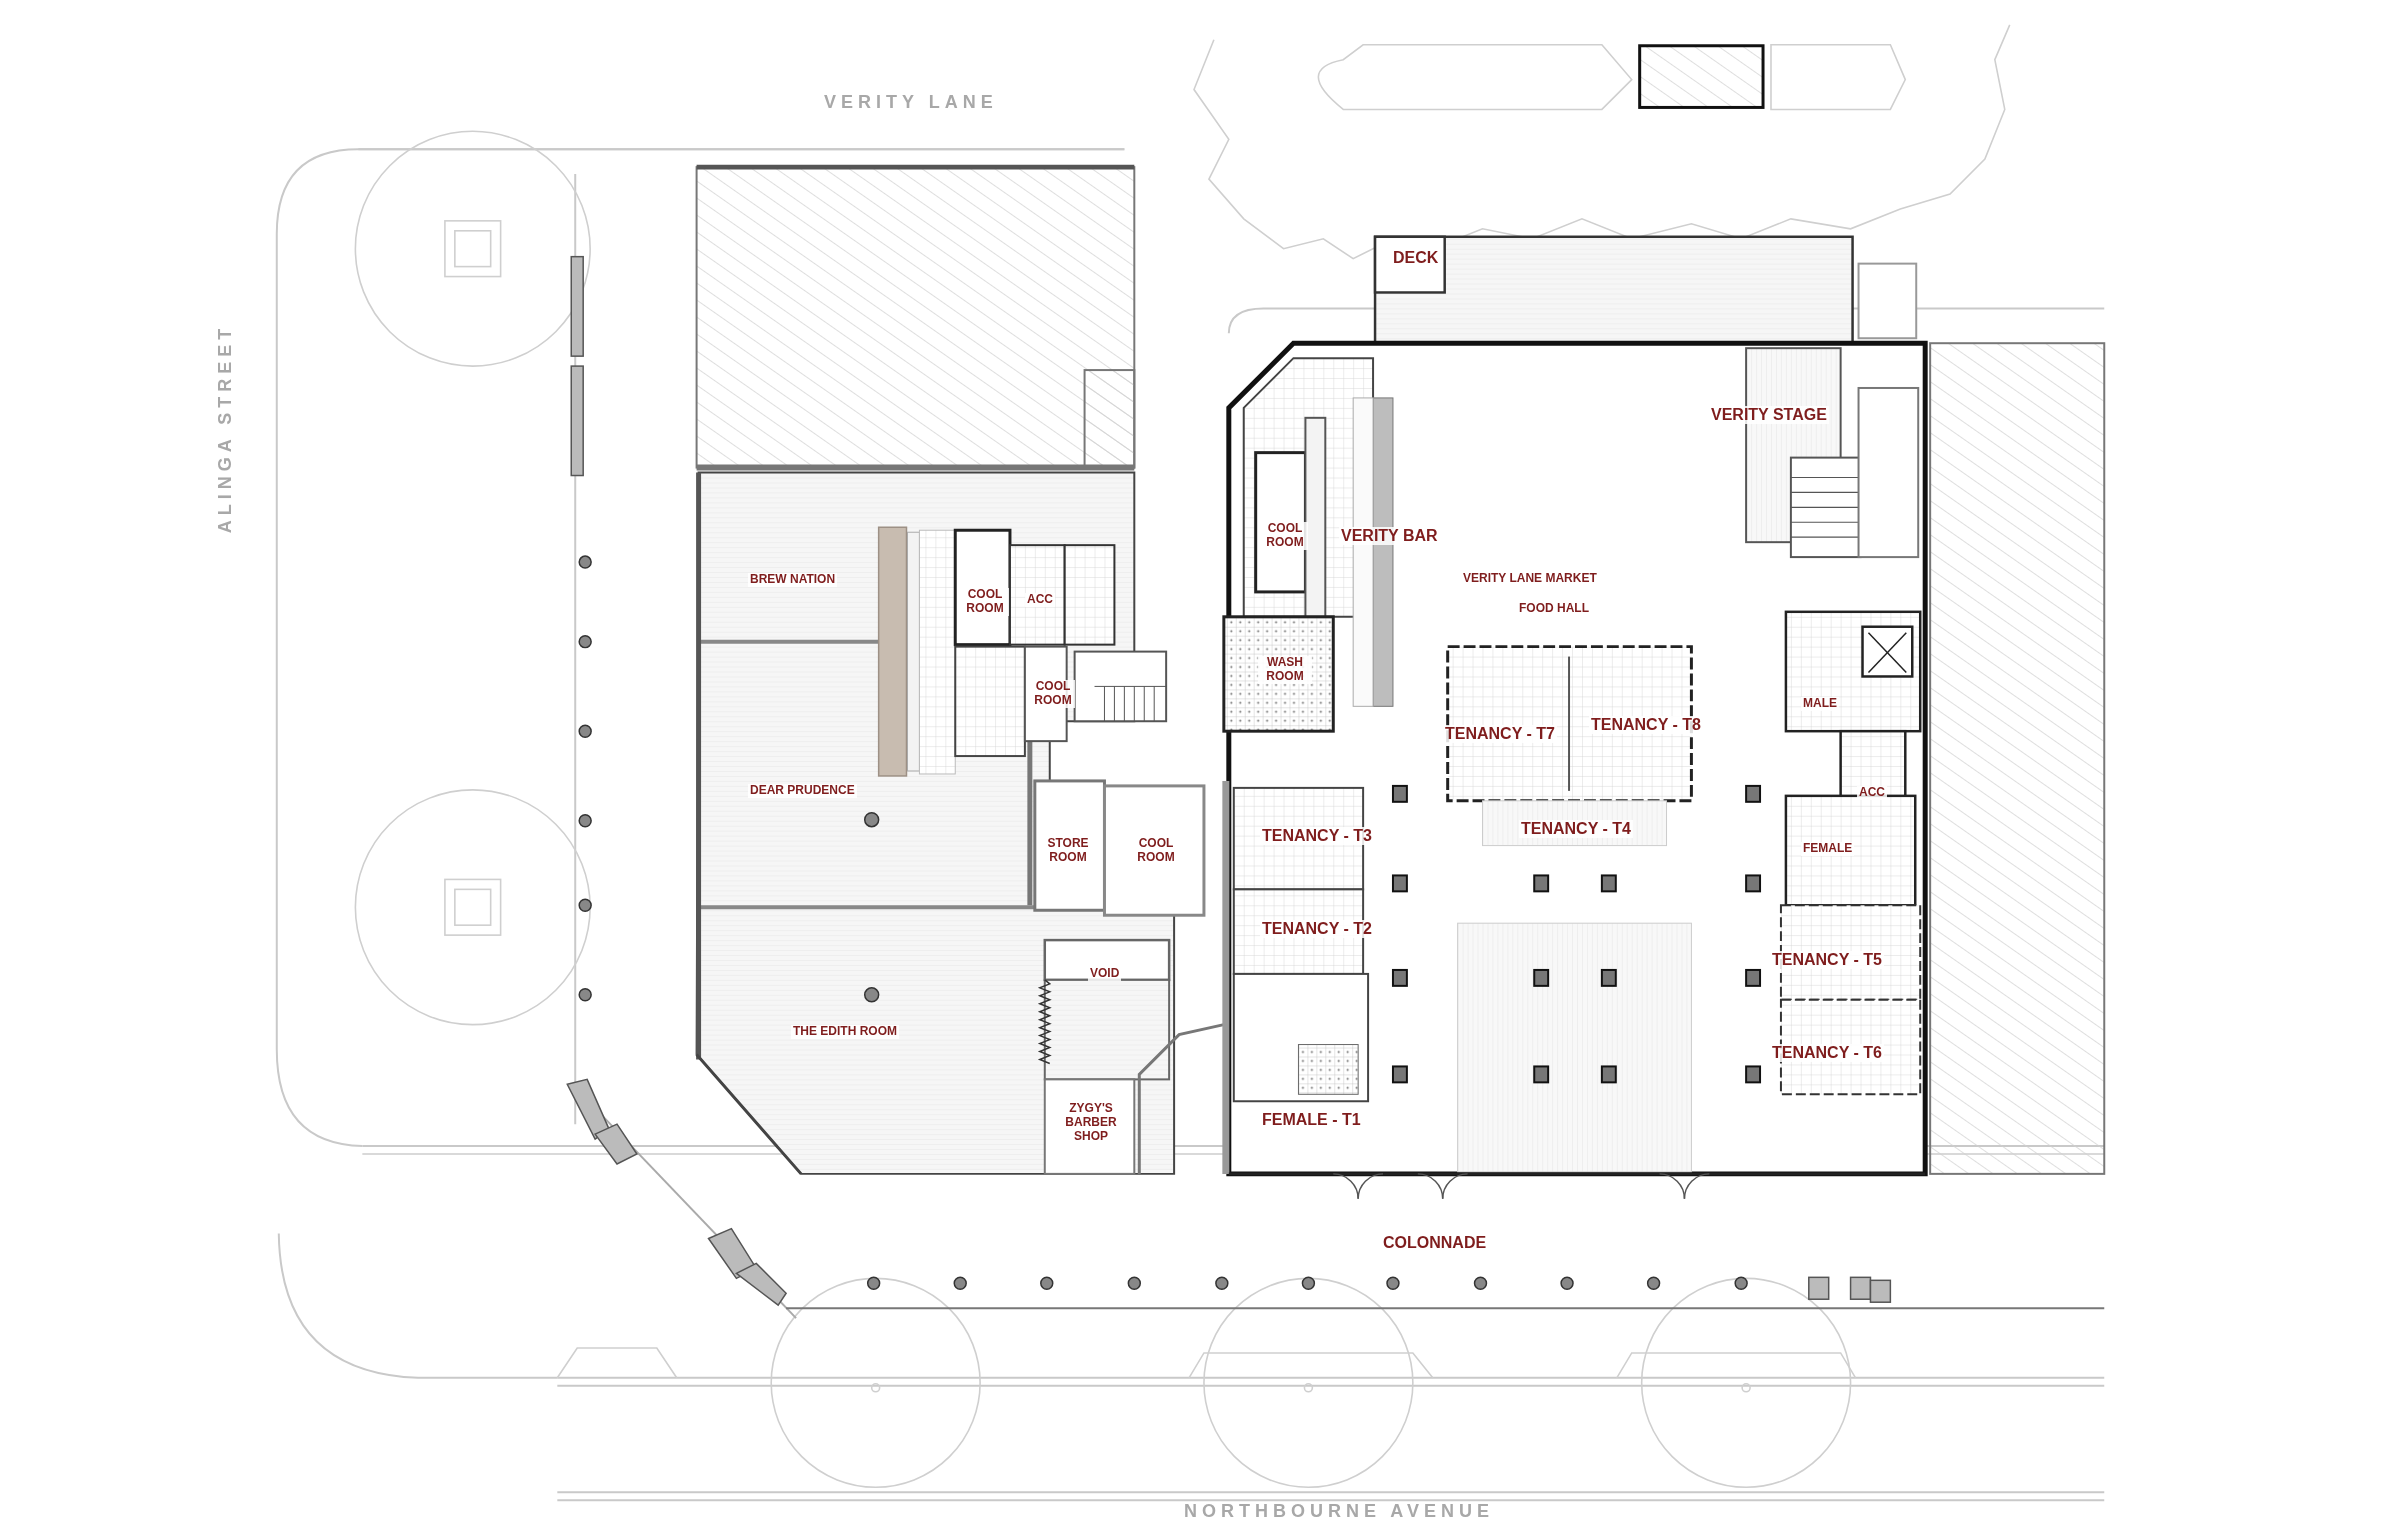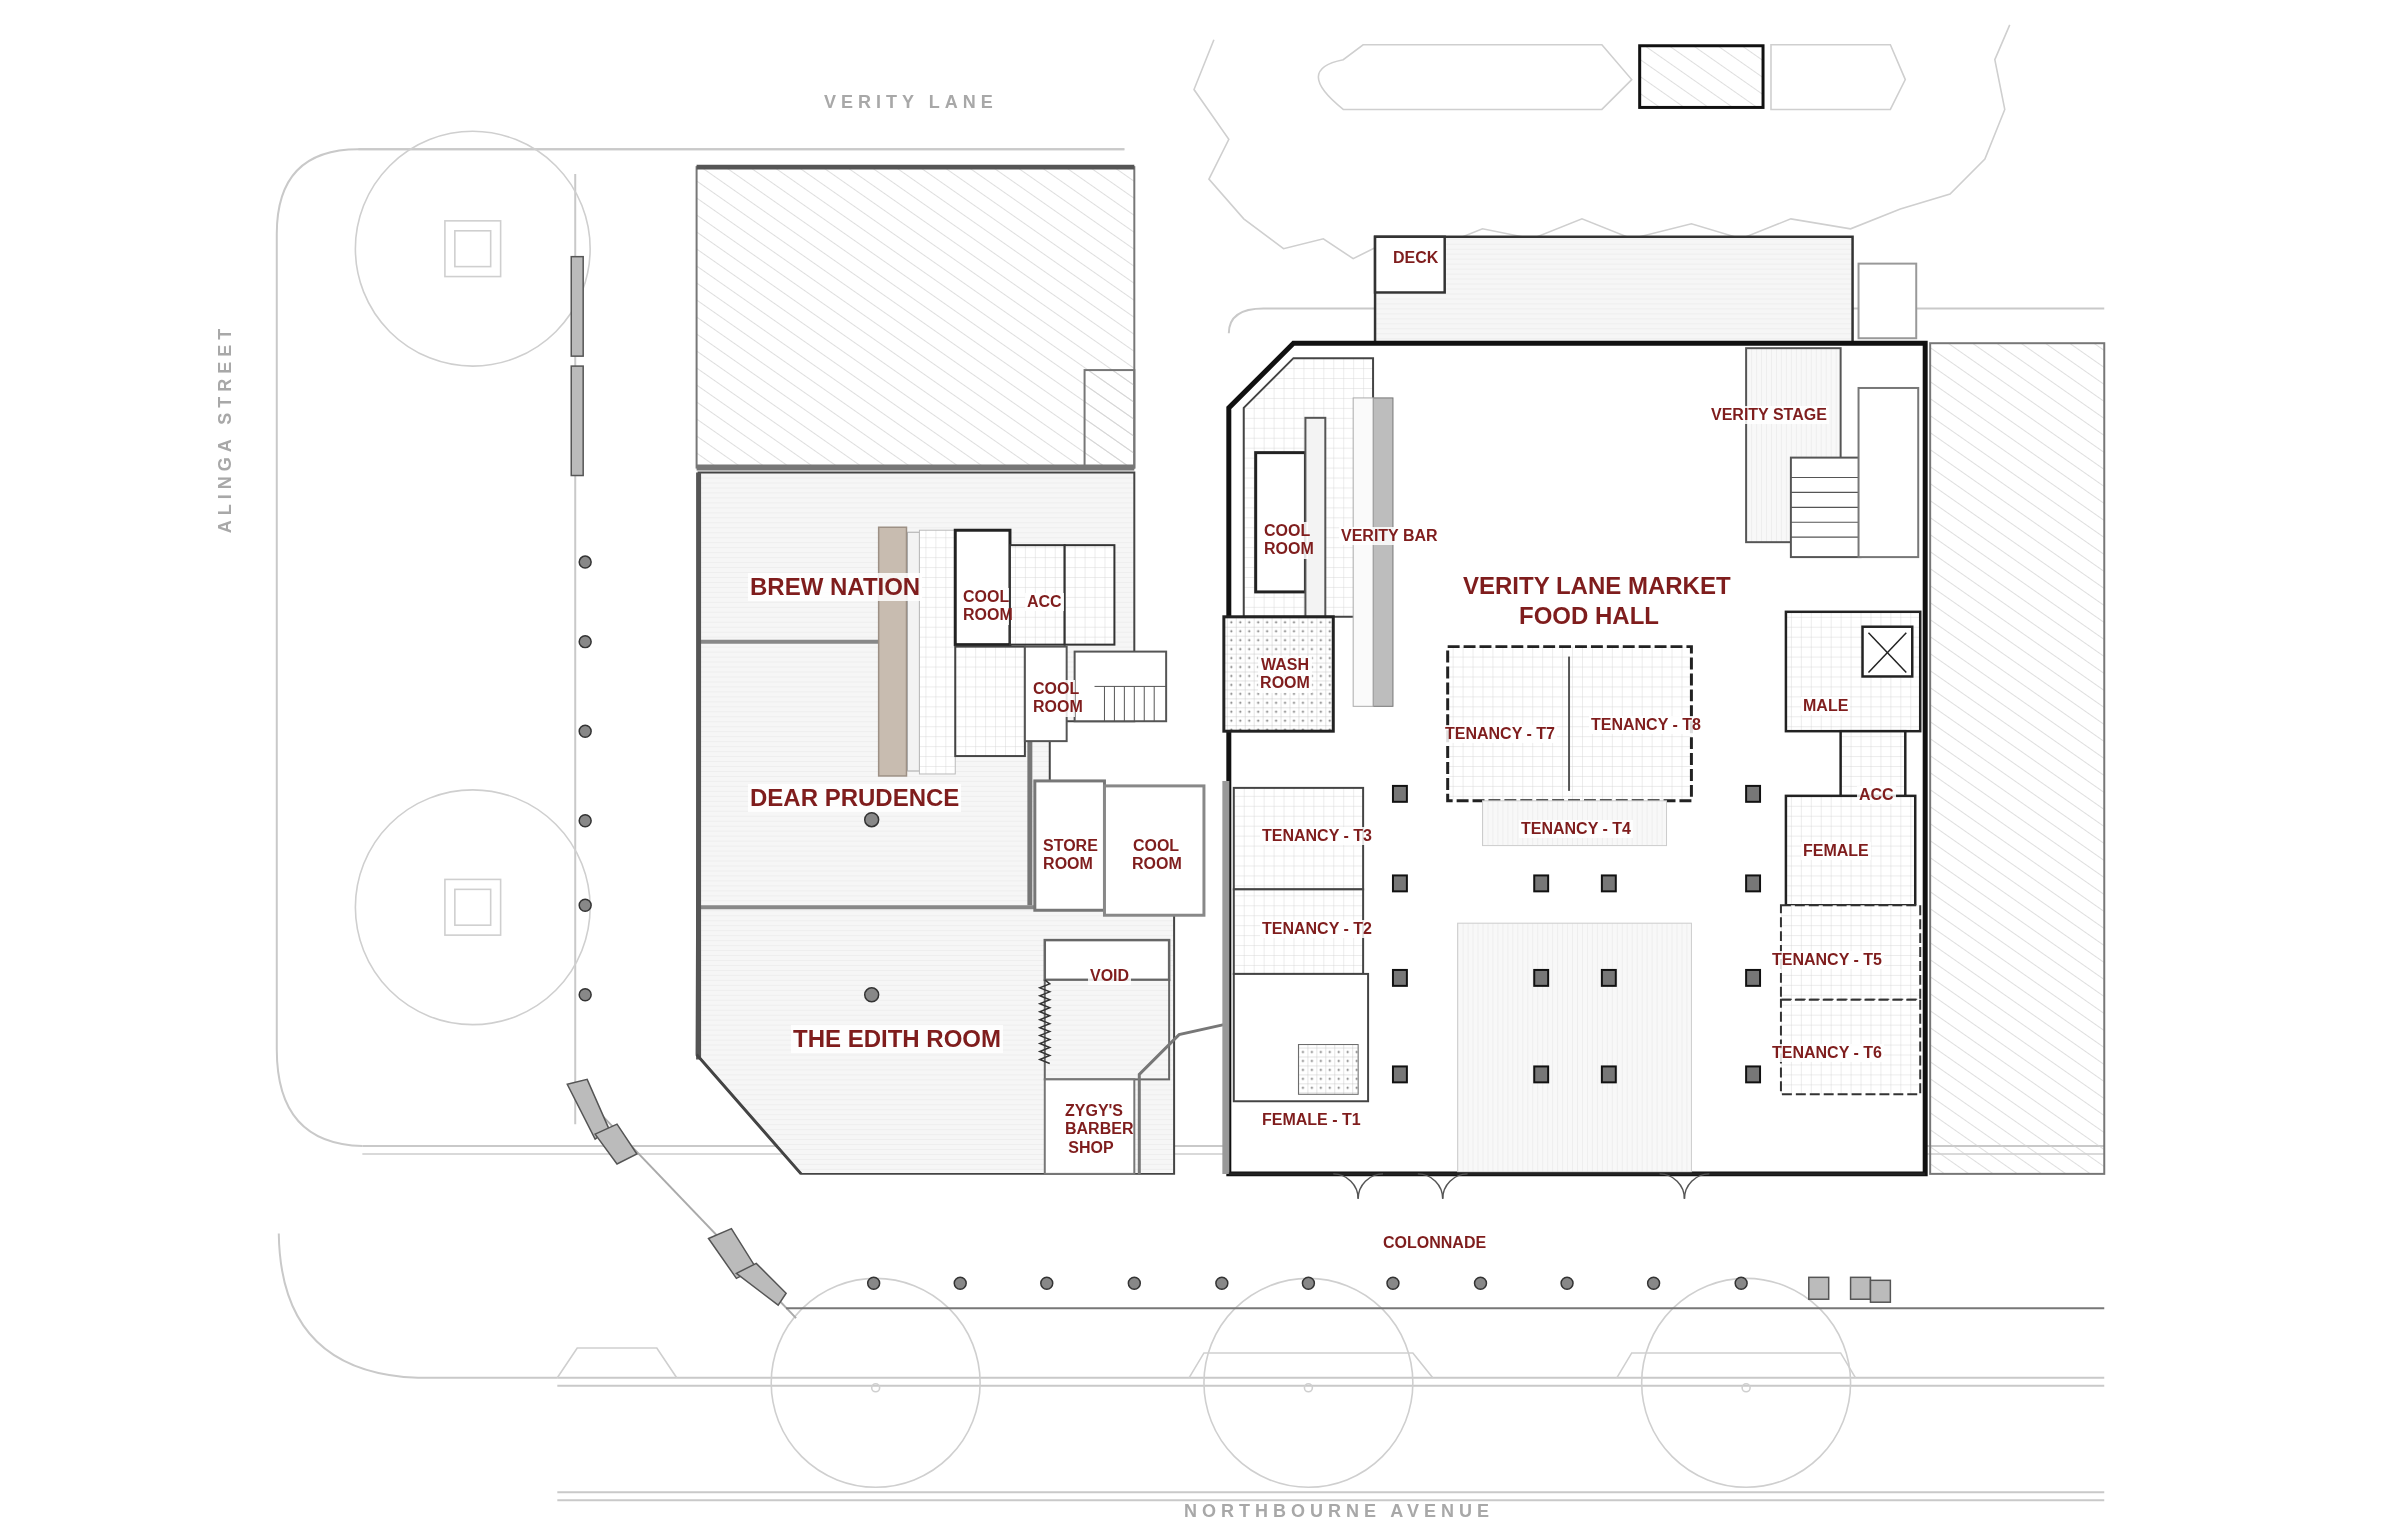--- a/index.html
+++ b/index.html
@@ -1,21 +1,21 @@
 <!DOCTYPE html>
 <html><head>
 <meta charset="utf-8">
 <style>
   html,body{margin:0;padding:0;background:#ffffff;}
   body{width:2388px;height:1534px;position:relative;overflow:hidden;font-family:"Liberation Sans",sans-serif;}
   svg#plan{position:absolute;left:0;top:0;}
   .lbl{position:absolute;font-family:"Liberation Sans",sans-serif;font-weight:bold;color:#7f1d1d;white-space:nowrap;text-align:center;line-height:1.15;background:rgba(255,255,255,0.85);padding:0 2px;}
-  .lbl.big{font-size:24px;}
+  .lbl.big{font-size:12px;}
   .lbl.med{font-size:16px;}
-  .lbl.sm{font-size:16px;}
+  .lbl.sm{font-size:12px;}
   .street{position:absolute;font-family:"Liberation Sans",sans-serif;font-weight:bold;color:#a8a8a8;letter-spacing:5px;font-size:18px;white-space:nowrap;}
   .street.vert{transform:rotate(-90deg);transform-origin:center center;}
 </style>
 </head>
 <body>
 
 <svg id="plan" width="2388" height="1534" viewBox="0 0 2400 1542" xmlns="http://www.w3.org/2000/svg">
   <defs>
     <pattern id="hatch" width="14" height="14" patternUnits="userSpaceOnUse" patternTransform="rotate(-55)">
       <line x1="0" y1="0" x2="0" y2="14" stroke="#d0d0d0" stroke-width="1.4"></line>

